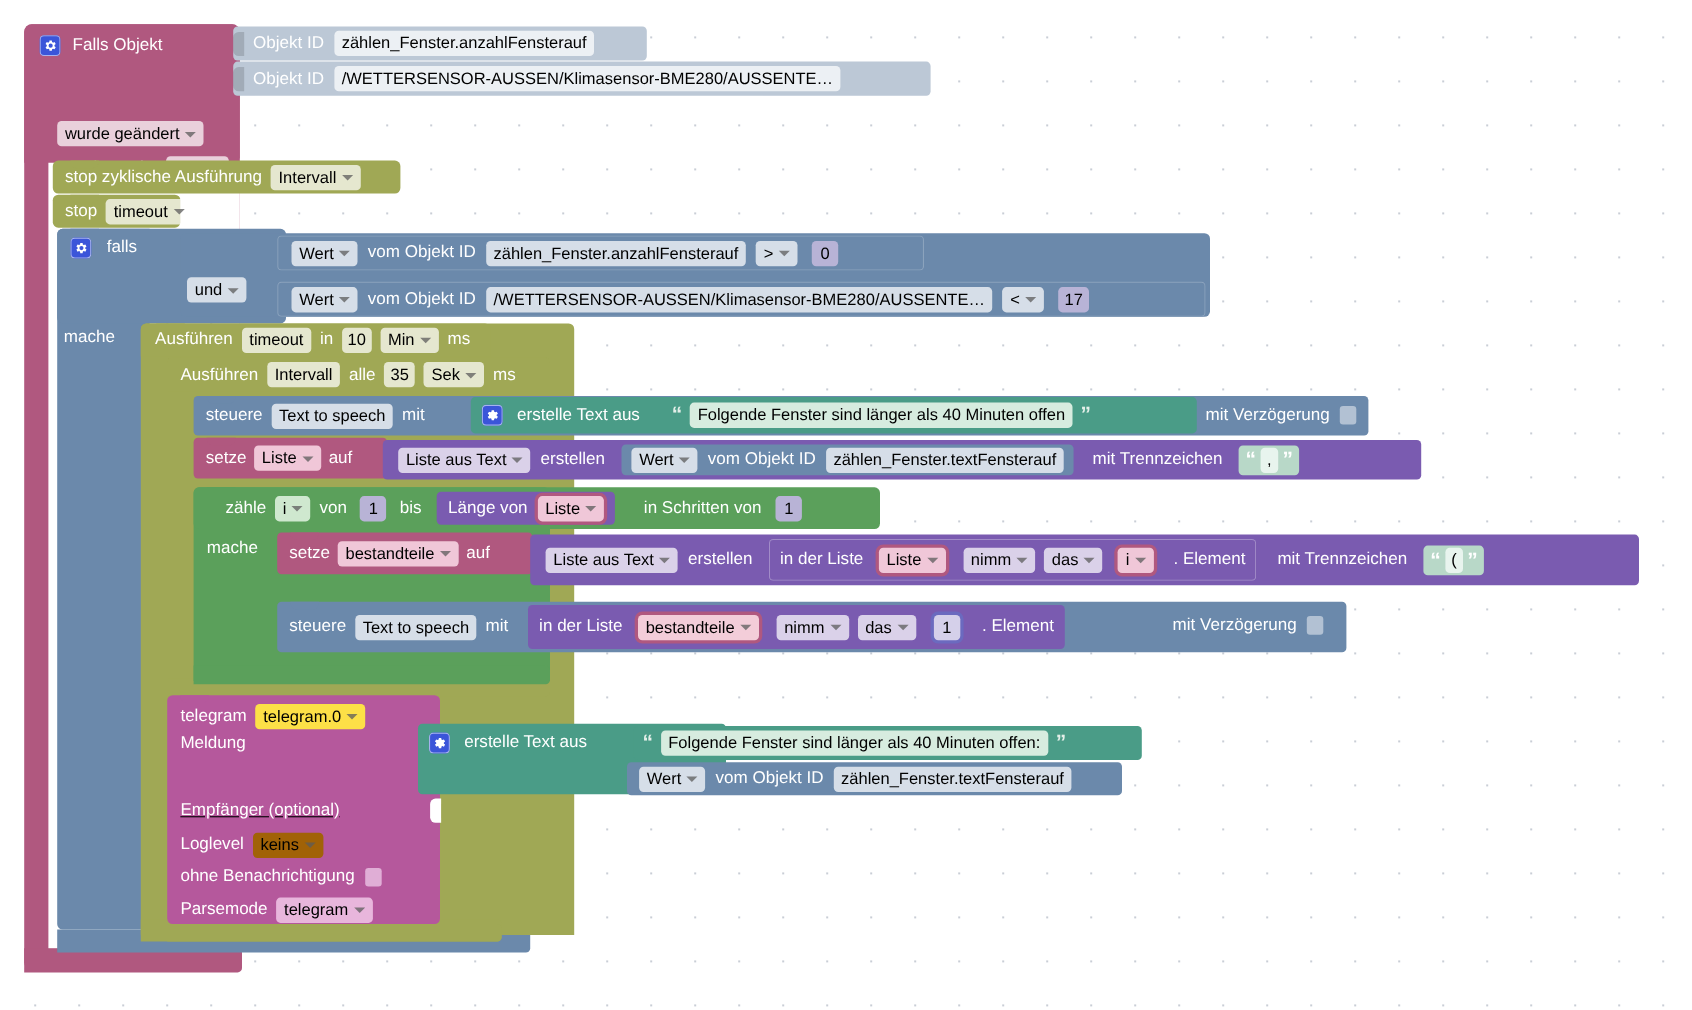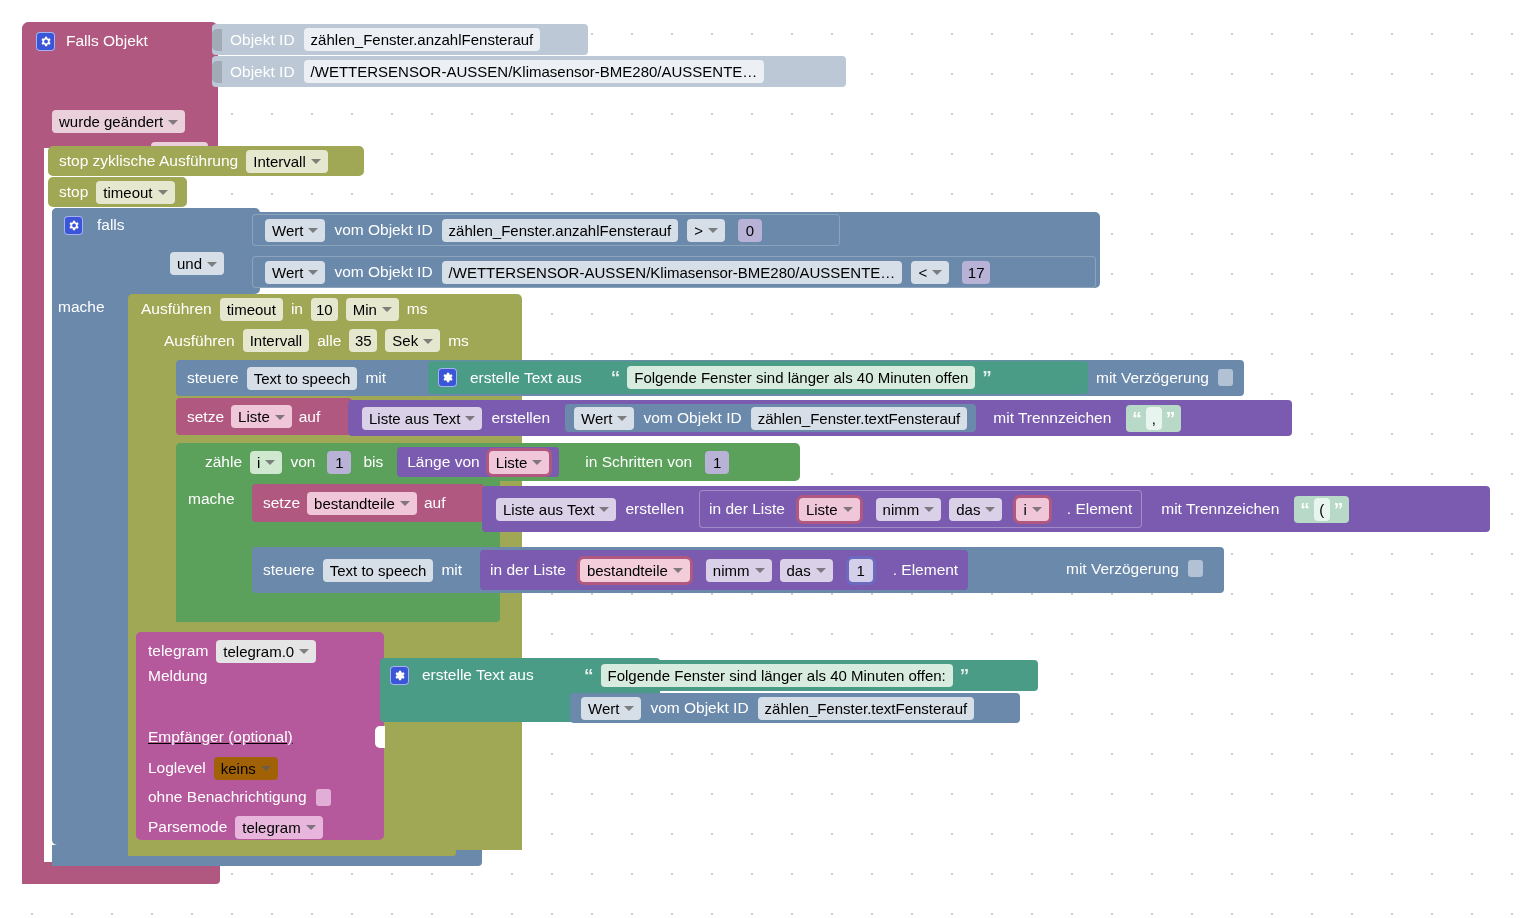--- a/index.html
+++ b/index.html
@@ -115,21 +115,21 @@
     <div class="bump" style="background:#a0a855;"></div>
     <div class="row" style="padding-left:11px;gap:8px;">
       <span class="lbl">stop zyklische Ausführung</span>
       <span class="field dd">
         <span>Intervall</span>
           <i class="caret"></i>
       </span>
     </div>
   </div>
 
-  <div class="blk" style="left:48px;top:177px;width:139px;height:30px;background:#a0a855;">
+  <div class="blk" style="left:48px;top:177px;width:116px;height:30px;background:#a0a855;">
     <div class="bump" style="background:#a0a855;"></div>
     <div class="row" style="padding-left:11px;gap:8px;">
       <span class="lbl">stop</span>
       <span class="field dd">
         <span>timeout</span>
           <i class="caret"></i>
       </span>
     </div>
   </div>
 
@@ -398,26 +398,26 @@
         <span class="field tight" style="background:#d5d0ea;box-shadow:0 0 0 3px #6b6abf;min-width:24px;margin-left:8px;">1</span>
         <span class="lbl" style="margin-left:12px;">. Element</span>
       </span>
     </div>
   </div>
   <div class="row" style="position:absolute;left:1066px;top:555px;gap:9px;height:27px;">
     <span class="lbl">mit Verzögerung</span>
     <span class="checkbox"></span>
   </div>
 
-  <div class="blk" style="left:136px;top:632px;width:248px;height:208px;background:#b5589c;border-radius:5px;">
+  <div class="blk" style="left:152px;top:632px;width:248px;height:208px;background:#b5589c;border-radius:5px;">
     <div class="bump" style="background:#b5589c;left:12px;"></div>
 
     <div class="row" style="position:absolute;left:12px;top:6px;gap:8px;height:26px;">
       <span class="lbl">telegram</span>
-      <span class="field dd" style="background:#e5e5e5;">
+      <span class="field dd" style="background:#fde047;">
         <span>telegram.0</span>
           <i class="caret"></i>
       </span>
     </div>
 
     <div style="position:absolute;left:12px;top:35px;">
       <span class="lbl">Meldung</span>
     </div>
 
     <div style="position:absolute;left:12px;top:96px;text-decoration:underline;">

